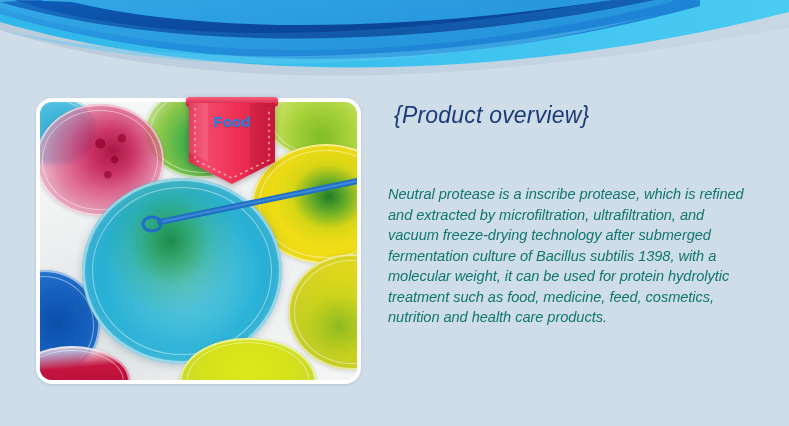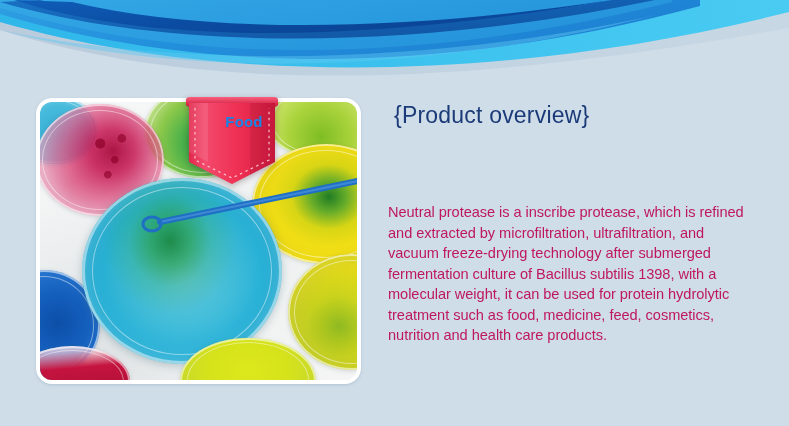--- a/index.html
+++ b/index.html
@@ -180,51 +180,52 @@
   .ribbon {
     position: absolute;
     left: 186px;
     top: 94px;
     width: 92px;
     height: 94px;
     filter: drop-shadow(0 2px 3px rgba(60,20,40,0.33));
   }
   .ribbon-text {
     position: absolute;
-    left: 12px;
+    left: 0;
     top: 18px;
     width: 92px;
     text-align: center;
     color: #1886e8;
     font-size: 15px;
     font-weight: bold;
     line-height: 19px;
     letter-spacing: 0.2px;
     text-shadow: 0 1px 1px rgba(120,0,30,0.18);
     pointer-events: none;
   }
 
   
   .content-col {
     position: absolute;
     left: 388px;
     top: 100px;
     width: 376px;
+    font-style: italic;
   }
   .section-title {
     color: #1b3a78;
     font-size: 23px;
     font-weight: normal;
     margin: 0 0 0 6px;
     line-height: 30px;
     letter-spacing: 0.2px;
   }
   .overview-body {
-    margin: 72px 0 0 0;
-    color: #be185d;
+    margin: 54px 0 0 0;
+    color: #0f766e;
     font-size: 14.6px;
     line-height: 20.5px;
     letter-spacing: -0.05px;
     width: 366px;
   }
 </style>
 </head>
 <body>
 
 <div class="page">

